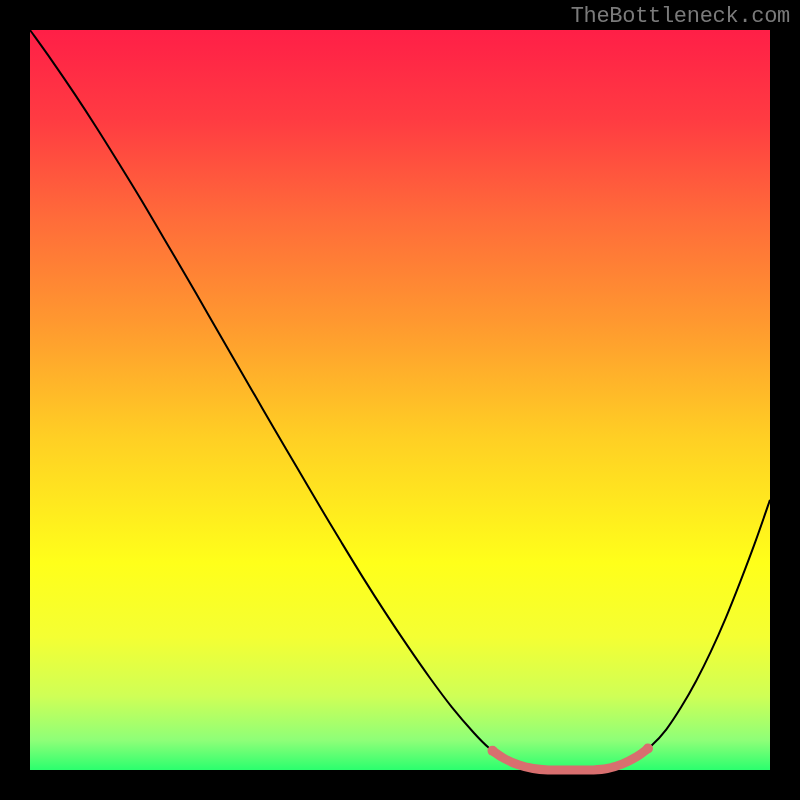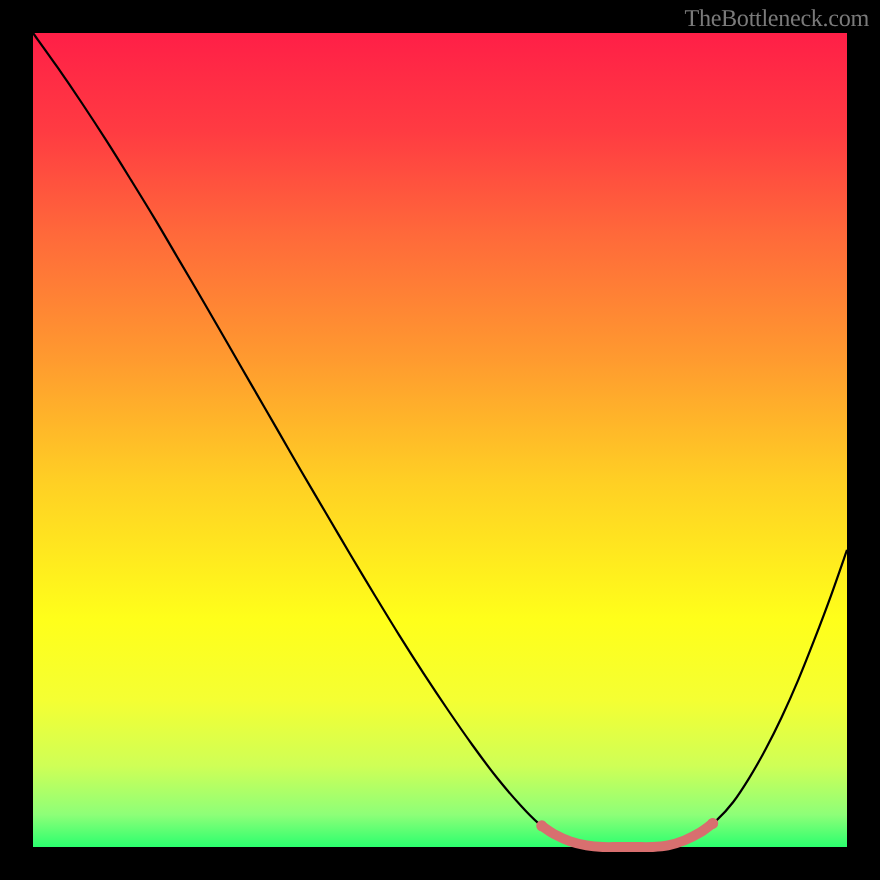--- a/index.html
+++ b/index.html
@@ -8,21 +8,21 @@
     position: relative;
     width: 800px;
     height: 800px;
     background: #000;
   }
   .watermark {
     position: absolute;
     top: 4px;
     right: 10px;
     color: #7a7a7a;
-    font-family: Liberation Serif, serif;
+    font-family: Liberation Mono, monospace;
     font-size: 22px;
     font-weight: 500;
     letter-spacing: -0.3px;
     z-index: 5;
   }
   svg.plot {
     position: absolute;
     left: 0;
     top: 0;
     width: 800px;

